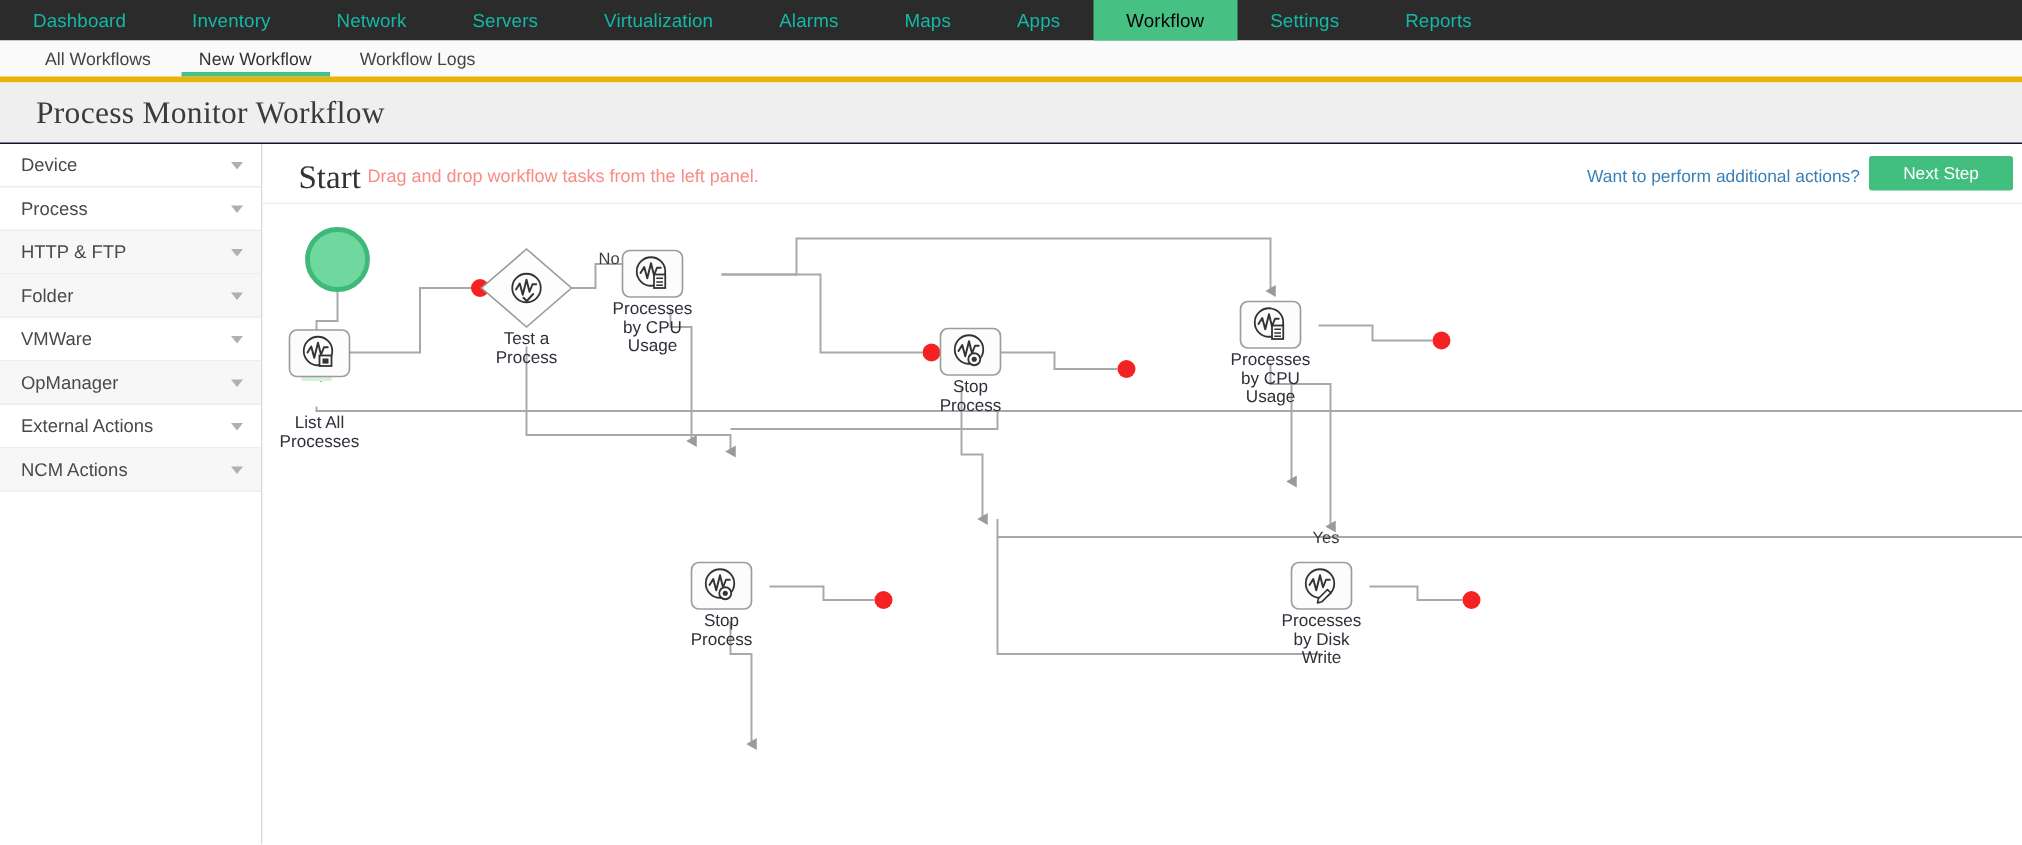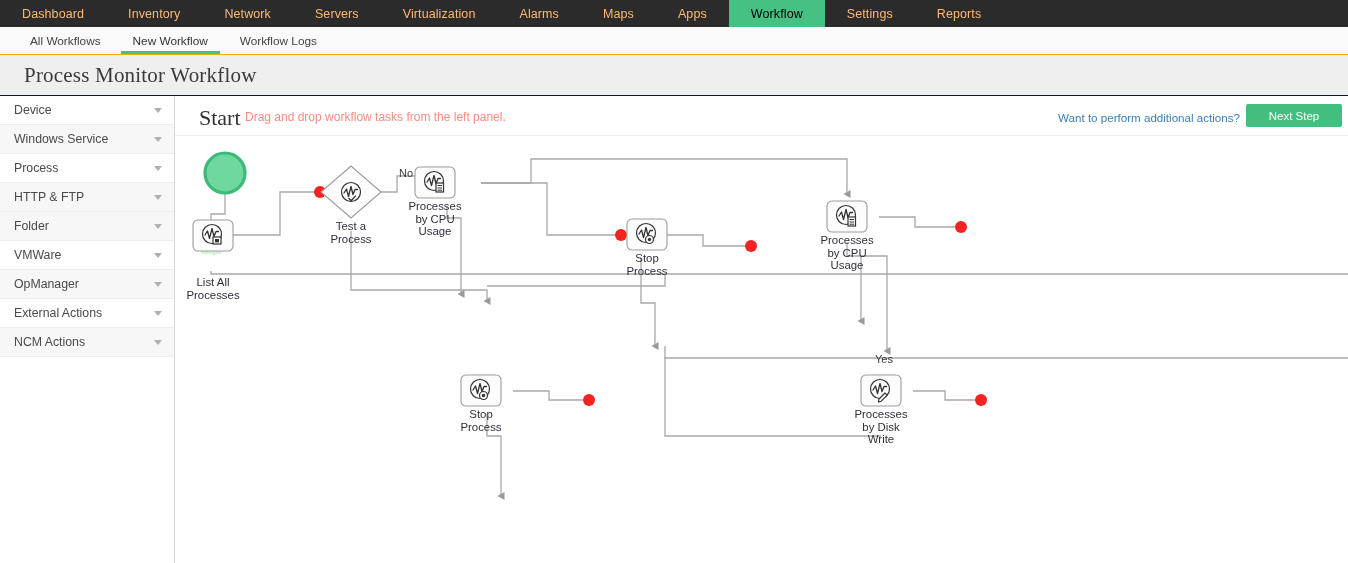--- a/index.html
+++ b/index.html
@@ -15,40 +15,40 @@
 
   
   .topnav {
     height: 27px;
     background: #2b2b2b;
     display: flex;
     align-items: stretch;
     width: 1348px;
   }
   .topnav-item {
-    color: #fdba74;
+    color: #14b8a6;
     font-size: 12.5px;
     display: flex;
     align-items: center;
     justify-content: center;
     padding: 0 22px;
     white-space: nowrap;
     cursor: pointer;
     letter-spacing: .1px;
   }
   .topnav-item.active {
     background: #47c183;
     color: #000000;
   }
 
   
   .subnav {
     height: 28px;
     background: #fafafa;
-    border-bottom: 1px solid #eab308;
+    border-bottom: 4px solid #eab308;
     display: flex;
     align-items: stretch;
     padding-left: 14px;
   }
   .subnav-item {
     font-size: 11.8px;
     color: #444444;
     display: flex;
     align-items: center;
     padding: 0 16px;
@@ -221,24 +221,20 @@
   <h1>Process Monitor Workflow</h1>
 </div>
 
 <div class="body-split">
 
   <div class="sidebar">
     <div class="side-item">
         <span>Device</span>
         <span class="side-caret"></span>
       </div>
-    <div class="side-item alt">
-        <span>Windows Service</span>
-        <span class="side-caret"></span>
-      </div>
     <div class="side-item">
         <span>Process</span>
         <span class="side-caret"></span>
       </div>
     <div class="side-item alt">
         <span>HTTP &amp; FTP</span>
         <span class="side-caret"></span>
       </div>
     <div class="side-item alt">
         <span>Folder</span>

